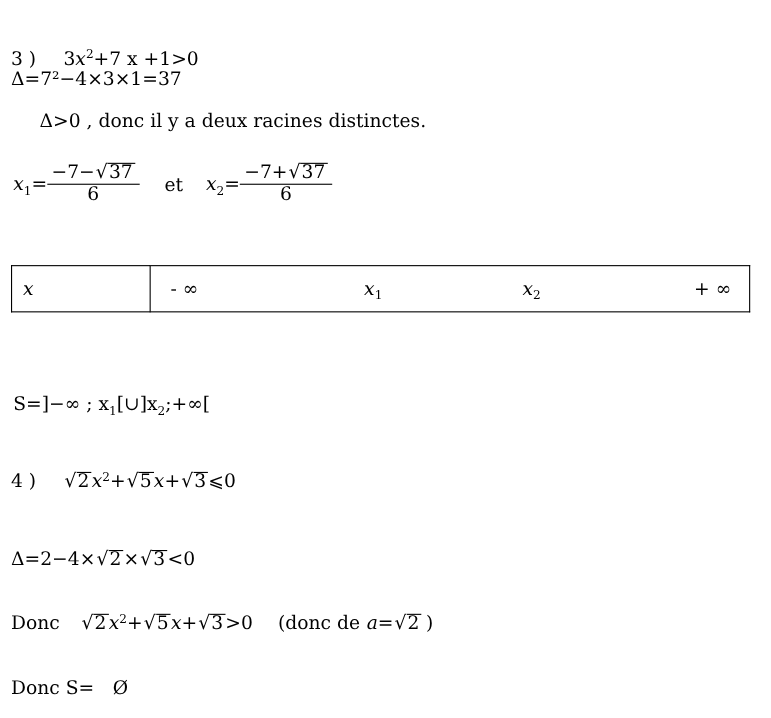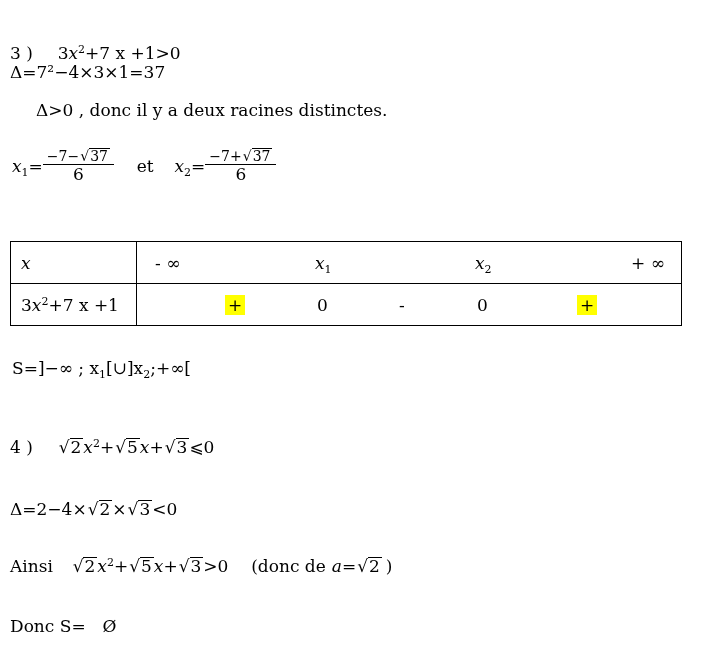--- a/index.html
+++ b/index.html
@@ -30,21 +30,21 @@
     display: inline-block;
     vertical-align: middle;
     text-align: center;
     position: relative;
     top: -2px;
   }
   .frac .num {
     display: block;
     padding: 0 4px 1px 4px;
     border-bottom: 1.3px solid #000;
-    font-size: 14px;
+    font-size: 17px;
   }
   .frac .den {
     display: block;
     padding: 1px 4px 0 4px;
     font-size: 17px;
   }
   .sub {
     font-size: 11px;
     vertical-align: -4px;
   }
@@ -126,59 +126,45 @@
       <col style="width:545px;">
     </colgroup>
     <tbody>
         <tr>
       <td style="height:41px;">
         <span class="cell-pad"><i>x</i></span>
       </td>
       <td style="height:41px; position:relative;">
         <div class="row-inner">
           <span class="hdr-mark" style="left:18px; top:11px;">- ∞</span>
-          <span class="hdr-mark" style="left:178px; top:11px;"><i>x</i><span class="sub">1</span></span>
+          <span class="hdr-mark" style="left:194px; top:11px;"><i>x</i><span class="sub">1</span></span>
           <span class="hdr-mark" style="left:338px; top:11px;"><i>x</i><span class="sub">2</span></span>
           <span class="hdr-mark" style="left:494px; top:11px;">+ ∞</span>
-        </div>
-      </td>
-    </tr>
-    <tr>
-      <td style="height:41px;">
-        <span class="cell-pad"><span>3</span><i>x</i><span class="sup">2</span><span>+7 x +1</span></span>
-      </td>
-      <td style="height:41px; position:relative;">
-        <div class="row-inner">
-          <span class="mark" style="left:88px; top:11px;"><span class="hl">+</span></span>
-          <span class="mark" style="left:180px; top:11px;">0</span>
-          <span class="mark" style="left:262px; top:11px;">-</span>
-          <span class="mark" style="left:340px; top:11px;">0</span>
-          <span class="mark" style="left:440px; top:11px;"><span class="hl">+</span></span>
         </div>
       </td>
     </tr>
   </tbody>
     </table>
 
   <div class="line" style="left:12px; top:360px;">
     <span>S=]−∞ ; x</span><span class="sub">1</span><span>[∪]x</span><span class="sub">2</span><span>;+∞[</span>
   </div>
 
-  <div class="line" style="left:10px; top:438px;">
+  <div class="line" style="left:10px; top:428px;">
     <span>4 )</span>
     <span style="display:inline-block; width:14px;"></span>
     <span><span class="rad">√<span class="radicand">2</span></span><i>x</i><span class="sup">2</span><span>+</span><span class="rad">√<span class="radicand">5</span></span><i>x</i><span>+</span><span class="rad">√<span class="radicand">3</span></span><span>⩽0</span></span>
   </div>
 
   <div class="line" style="left:10px; top:500px;">
     <span>Δ=2−4×</span><span class="rad">√<span class="radicand">2</span></span><span>×</span><span class="rad">√<span class="radicand">3</span></span><span>&lt;0</span>
   </div>
 
   <div class="line" style="left:10px; top:557px;">
-    <span>Ainsi</span>
+    <span>Donc</span>
     <span style="display:inline-block; width:8px;"></span>
     <span class="rad">√<span class="radicand">2</span></span><i>x</i><span class="sup">2</span><span>+</span><span class="rad">√<span class="radicand">5</span></span><i>x</i><span>+</span><span class="rad">√<span class="radicand">3</span></span><span>&gt;0</span>
     <span style="display:inline-block; width:12px;"></span>
     <span><span>(donc de</span><span style="display:inline-block; width:6px;"></span><i>a=</i><span class="rad">√<span class="radicand">2</span></span><span style="display:inline-block; width:4px;"></span><span>)</span></span>
   </div>
 
   <div class="line" style="left:10px; top:618px;">
     <span>Donc S=</span>
     <span style="display:inline-block; width:6px;"></span>
     <span>Ø</span>

